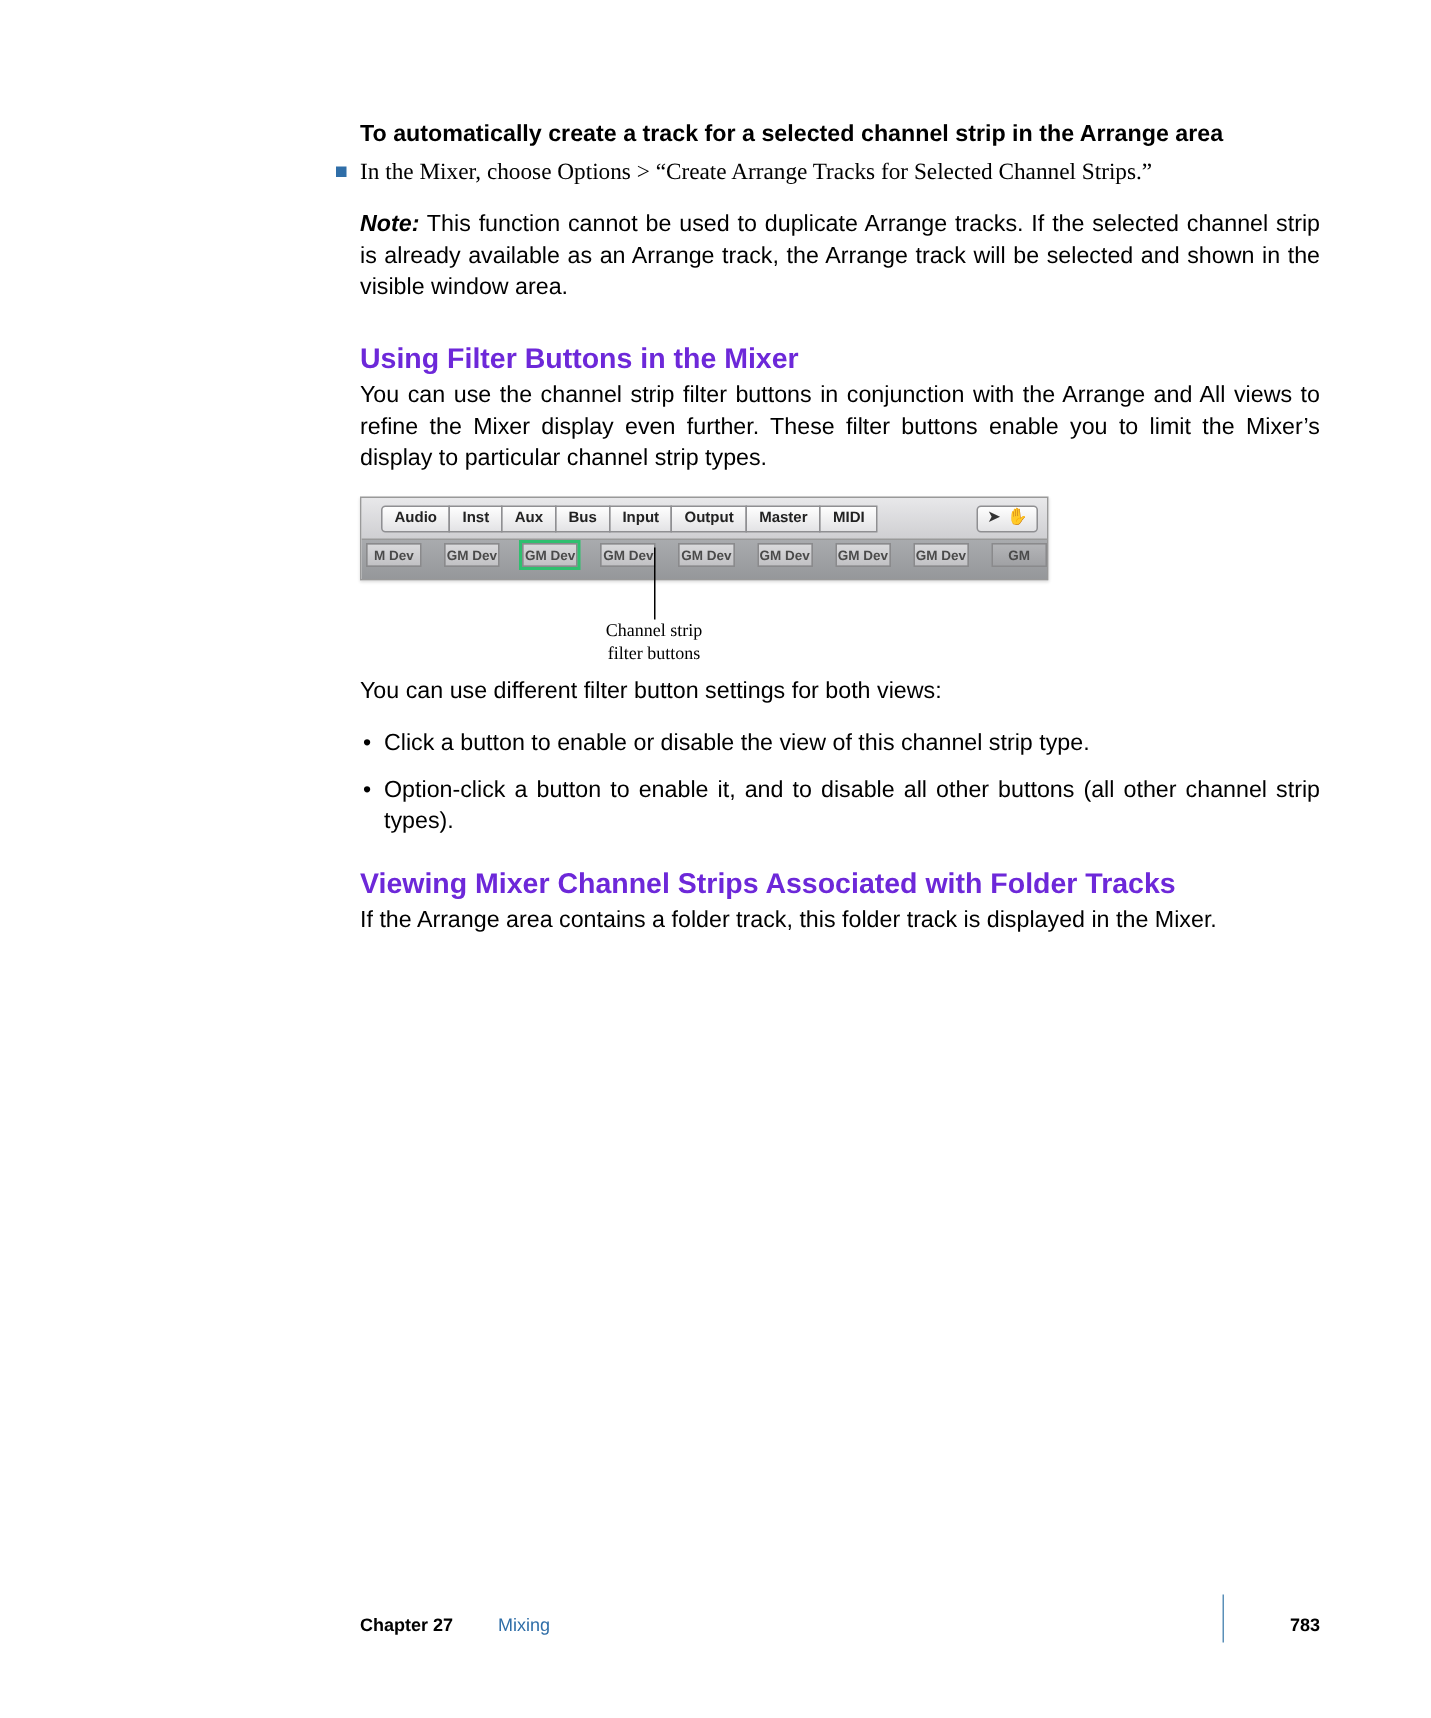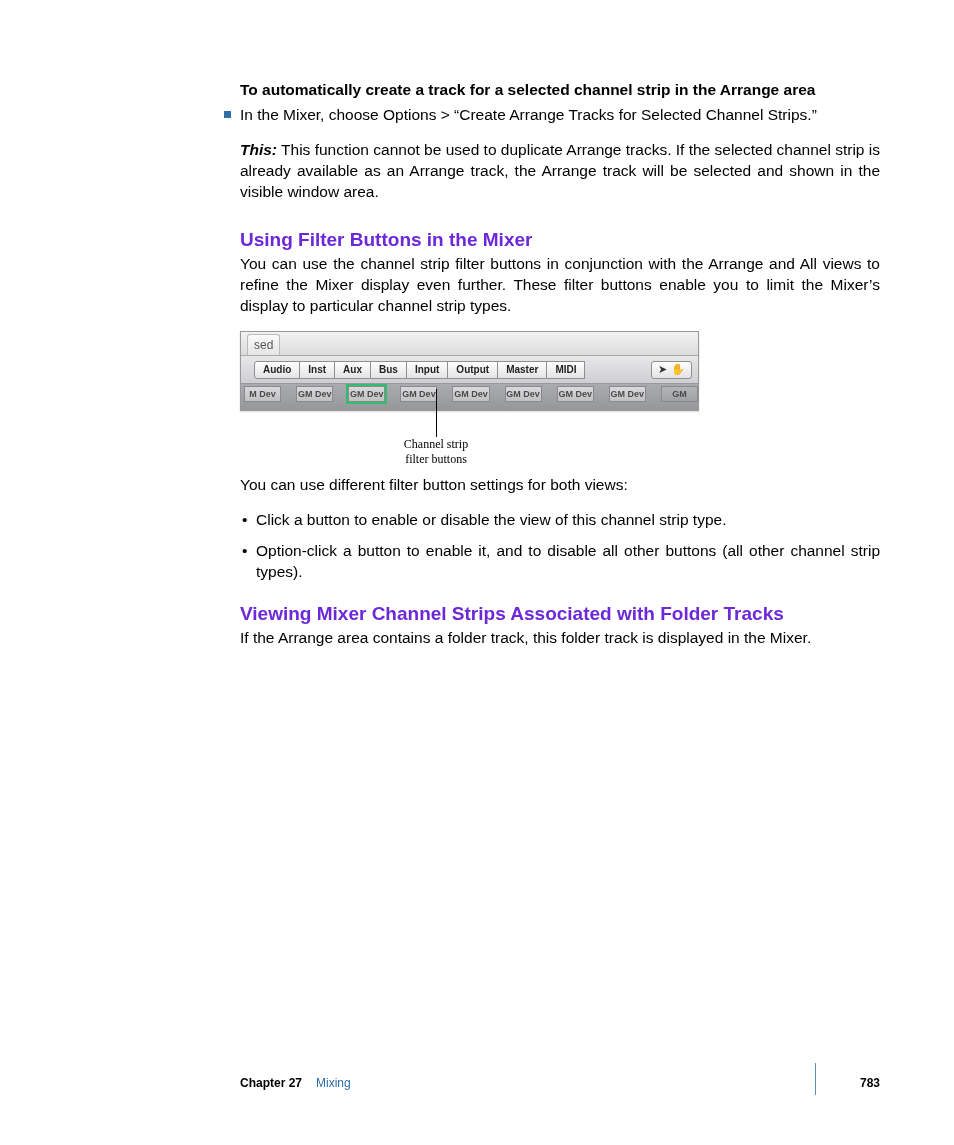--- a/index.html
+++ b/index.html
@@ -21,20 +21,21 @@
   }
   .task-title {
     font-weight: 700;
     font-size: 15.5px;
     margin-bottom: 4px;
   }
   .step {
     position: relative;
     padding-left: 0px;
     margin-bottom: 14px;
+    font-family: Liberation Serif, serif;
   }
   .step-marker {
     position: absolute;
     left: -16px;
     top: 6px;
     width: 7px;
     height: 7px;
     background: #2f6ea8;
   }
   .note {
@@ -198,20 +199,21 @@
     color:#000;
   }
   .footer {
     position: absolute;
     left: 240px;
     bottom: 54px;
     width: 640px;
     display:flex;
     align-items:center;
     font-size: 12px;
+    gap: 16px;
   }
   .footer-rule {
     position:absolute;
     right: 64px;
     top: -12px;
     width: 1px;
     height: 32px;
     background:#5a8fb8;
   }
   .footer .chap { font-weight:700; color:#000; }
@@ -224,31 +226,28 @@
 <div class="content">
 
   <div class="task-title">To automatically create a track for a selected channel strip in the Arrange area</div>
 
   <div class="step">
     <div class="step-marker"></div>
     <span>In the Mixer, choose Options &gt; “Create Arrange Tracks for Selected Channel Strips.”</span>
   </div>
 
   <div class="note">
-    <span class="note-label">This:</span><span> This function cannot be used to duplicate Arrange tracks. If the selected channel strip is already available as an Arrange track, the Arrange track will be selected and shown in the visible window area.</span>
+    <span class="note-label">Note:</span><span> This function cannot be used to duplicate Arrange tracks. If the selected channel strip is already available as an Arrange track, the Arrange track will be selected and shown in the visible window area.</span>
   </div>
 
   <h2 class="section">Using Filter Buttons in the Mixer</h2>
   <div class="para">You can use the channel strip filter buttons in conjunction with the Arrange and All views to refine the Mixer display even further. These filter buttons enable you to limit the Mixer’s display to particular channel strip types.</div>
 
   <div class="figure-wrap">
     <div class="mixer-fig">
-      <div class="mixer-tabrow">
-        <div class="mixer-tab">sed</div>
-      </div>
       <div class="mixer-toolbar">
         <div class="filter-btn">Audio</div>
         <div class="filter-btn">Inst</div>
         <div class="filter-btn">Aux</div>
         <div class="filter-btn">Bus</div>
         <div class="filter-btn">Input</div>
         <div class="filter-btn">Output</div>
         <div class="filter-btn">Master</div>
         <div class="filter-btn">MIDI</div>
         <div class="tool-icons">

